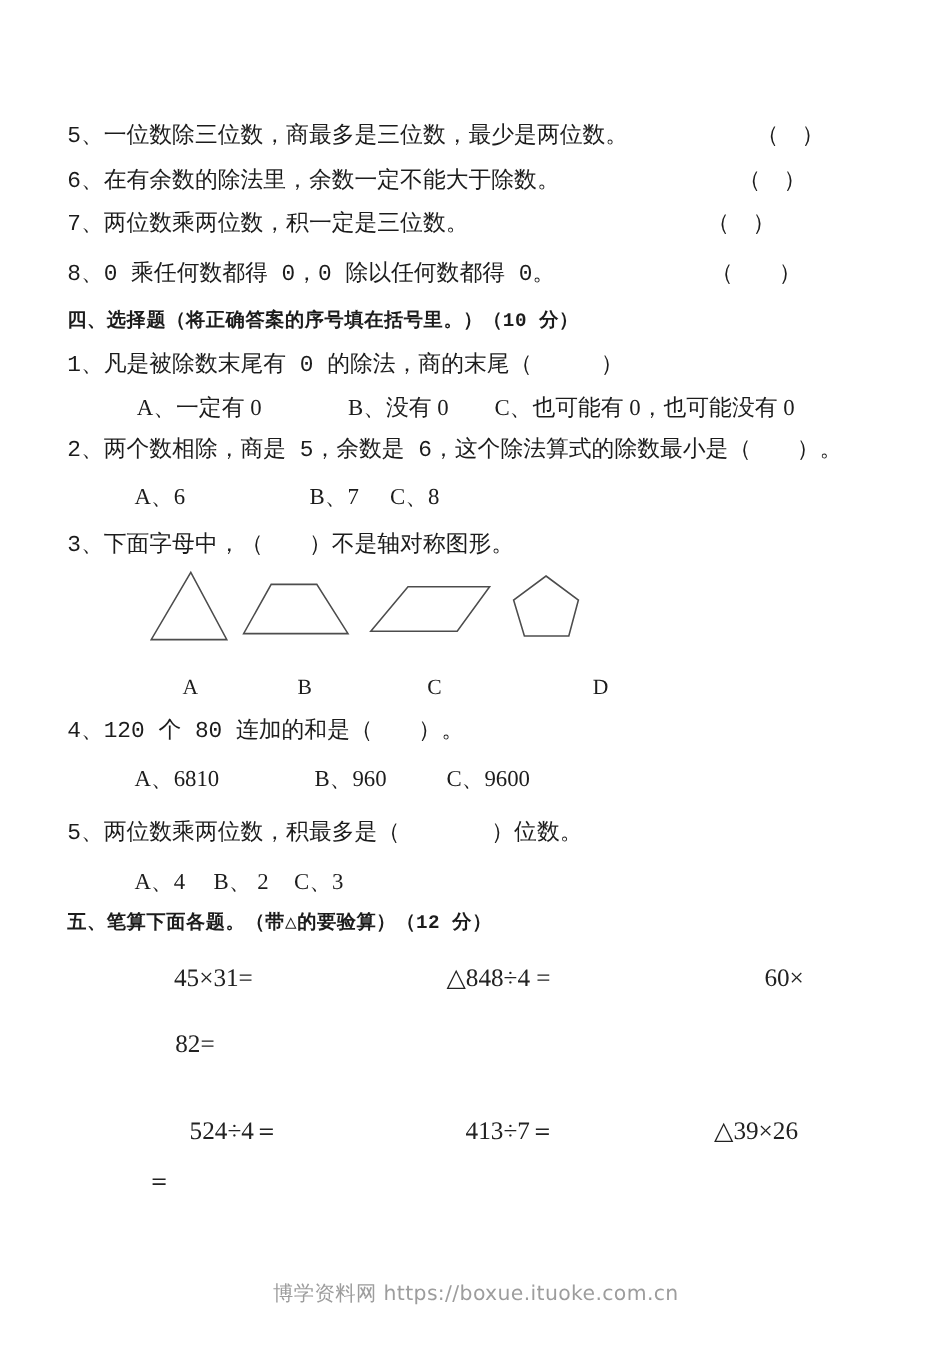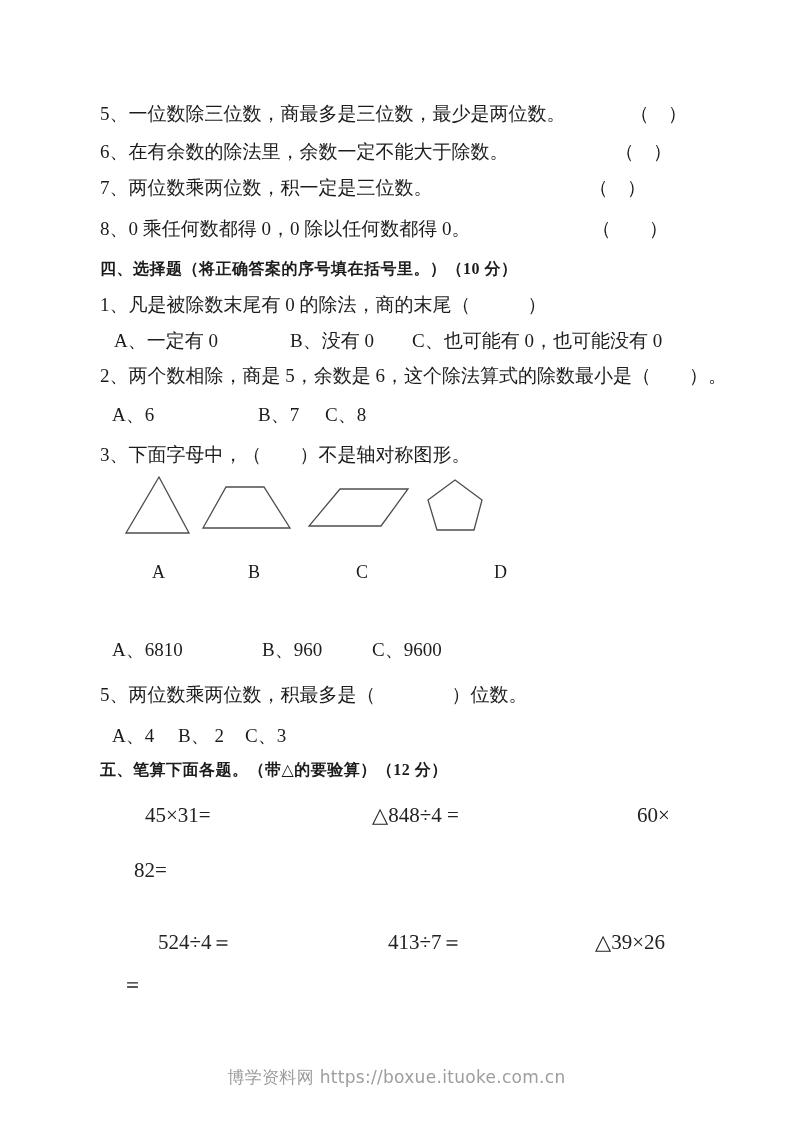--- a/index.html
+++ b/index.html
@@ -9,21 +9,21 @@
     background:#ffffff;
     overflow:hidden;
     font-family:"Liberation Serif","DejaVu Serif",serif;
     color:#1c1c1c;
   }
   .line{
     position:absolute;left:0;right:0;
     white-space:nowrap;
     font-size:19px;line-height:25px;
   }
-  .indent{padding-left:100px;}
+  .indent{padding-left:56px;font-family:Liberation Mono, monospace;}
   .abs{position:absolute;top:0;}
   .heading{font-weight:700;font-size:16px;letter-spacing:0.5px;}
   .calc{font-size:21px;color:#222;}
   .letters span{position:absolute;top:0;font-size:18px;}
   .shape{position:absolute;}
   .shape polygon{fill:none;stroke:#4d4d4d;stroke-width:1.3;stroke-linejoin:miter;}
   .footer{
     position:absolute;left:0;right:0;top:1066px;
     text-align:center;
     font-family:"DejaVu Sans","Liberation Sans",sans-serif;
@@ -83,20 +83,21 @@
     <polygon points="31,3 58,23 50,53 13,53 4,23"></polygon>
   </svg>
 
   <div class="line letters" style="top:560px">
     <span style="left:152px">A</span>
     <span style="left:248px">B</span>
     <span style="left:356px">C</span>
     <span style="left:494px">D</span>
   </div>
 
+  <div class="line indent" style="top:597px">4、120 个 80 连加的和是（　　）。</div>
   <div class="line" style="top:637px">
     <span class="abs" style="left:112px">A、6810</span>
     <span class="abs" style="left:262px">B、960</span>
     <span class="abs" style="left:372px">C、9600</span>
   </div>
 
   <div class="line indent" style="top:682px">5、两位数乘两位数，积最多是（　　　　）位数。</div>
   <div class="line" style="top:723px">
     <span class="abs" style="left:112px">A、4</span>
     <span class="abs" style="left:178px">B、 2</span>
@@ -104,21 +105,21 @@
   </div>
 
   <div class="line indent heading" style="top:757px">五、笔算下面各题。（带△的要验算）（12 分）</div>
 
   <div class="line calc" style="top:803px">
     <span class="abs" style="left:145px">45×31=</span>
     <span class="abs" style="left:372px">△848÷4  =</span>
     <span class="abs" style="left:637px">60×</span>
   </div>
   <div class="line calc" style="top:858px">
-    <span class="abs" style="left:134px">82=</span>
+    <span class="abs" style="left:146px">82=</span>
   </div>
 
   <div class="line calc" style="top:930px">
     <span class="abs" style="left:158px">524÷4＝</span>
     <span class="abs" style="left:388px">413÷7＝</span>
     <span class="abs" style="left:595px">△39×26</span>
   </div>
   <div class="line calc" style="top:972px">
     <span class="abs" style="left:122px">＝</span>
   </div>

